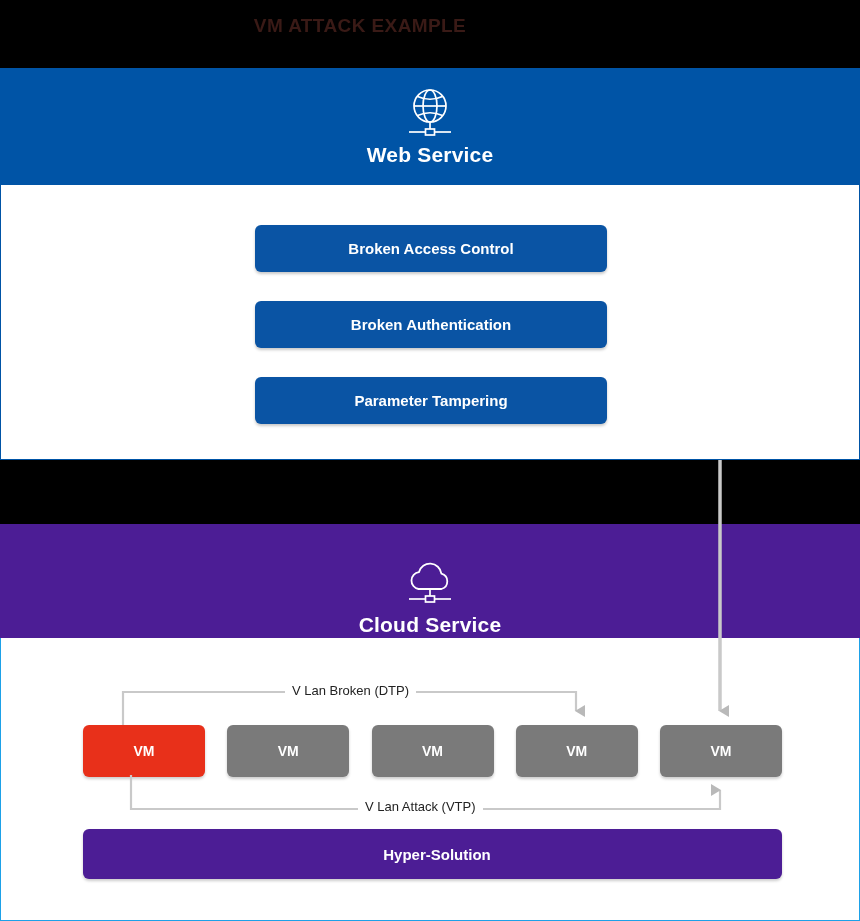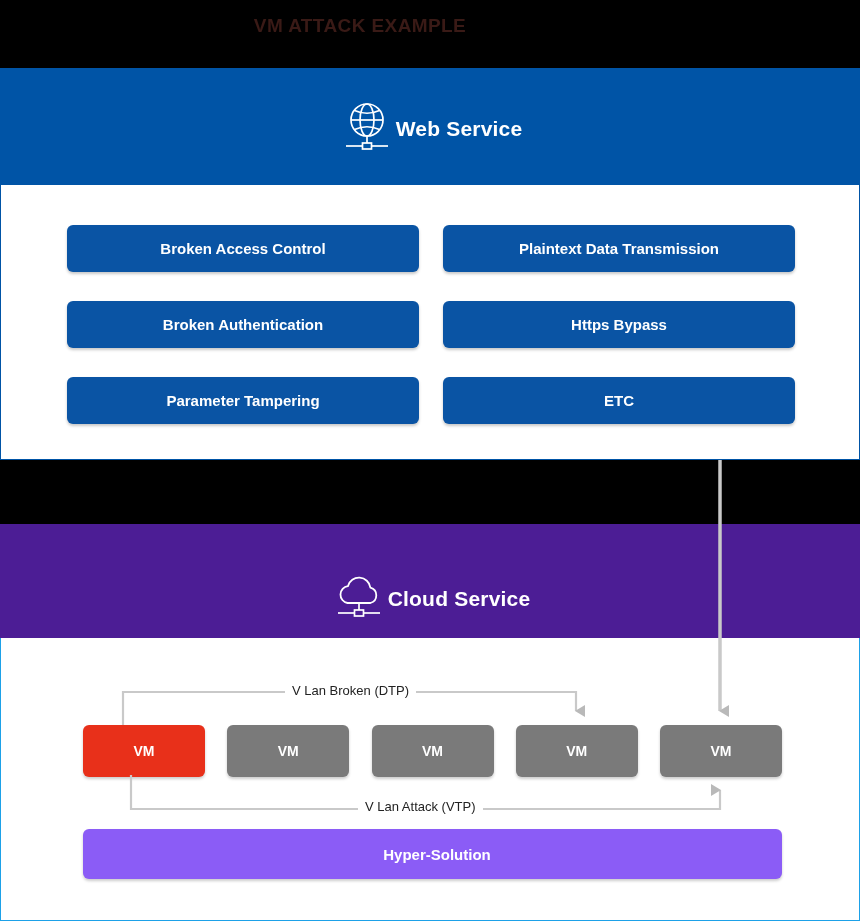--- a/index.html
+++ b/index.html
@@ -19,21 +19,21 @@
   }
   .title-text{
     color:#3a1a16;
     font-size:19px;font-weight:bold;letter-spacing:.4px;
     margin-top:-16px;
   }
 
   
   .band{
     position:absolute;left:0;width:860px;
-    display:flex;flex-direction:row;align-items:center;justify-content:center;
+    display:flex;flex-direction:column;align-items:center;justify-content:center;
   }
   .band-web{top:68px;height:117px;background:#0054a6;}
   .band-cloud{top:524px;height:146px;background:#4c1d95;}
   .band-label{
     color:#fff;font-size:21px;font-weight:bold;letter-spacing:.2px;
     margin-top:4px;
   }
   .band-icon{width:58px;height:52px;display:block;}
 
   
@@ -69,21 +69,21 @@
     width:122px;height:52px;border-radius:6px;background:#7a7a7a;
     color:#fff;font-size:14px;font-weight:bold;
     display:flex;align-items:center;justify-content:center;
     box-shadow:0 2px 3px rgba(0,0,0,.2);box-sizing:border-box;
   }
   .vm-box.attacked{background:#e8301a;}
 
   
   .hyper{
     position:absolute;left:82px;top:191px;width:699px;height:50px;
-    border-radius:6px;background:#8b5cf6;color:#fff;
+    border-radius:6px;background:#4c1d95;color:#fff;
     font-size:15px;font-weight:bold;
     display:flex;align-items:center;justify-content:center;
     box-shadow:0 2px 3px rgba(0,0,0,.2);box-sizing:border-box;padding-left:9px;
   }
 
   
   .wires{position:absolute;left:0;top:0;width:860px;height:921px;pointer-events:none;}
   .wire-label{
     position:absolute;color:#222;font-size:13px;background:#fff;
     padding:0 7px;white-space:nowrap;
@@ -114,25 +114,20 @@
     </svg>
     <div class="band-label">Web Service</div>
   </div>
 
   <div class="panel panel-web">
     <div class="btn-grid">
       <div class="btn-col">
         <div class="attack-btn">Broken Access Control</div>
         <div class="attack-btn">Broken Authentication</div>
         <div class="attack-btn">Parameter Tampering</div>
-      </div>
-      <div class="btn-col">
-        <div class="attack-btn">Plaintext Data Transmission</div>
-        <div class="attack-btn">Https Bypass</div>
-        <div class="attack-btn">ETC</div>
       </div>
     </div>
   </div>
 
   <div class="black-gap"></div>
 
   <div class="band band-cloud">
     <svg class="band-icon" viewBox="0 0 58 52">
       <path d="M17.5 32 A8.5 8.5 0 0 1 17.9 15.2 A11.5 11.5 0 0 1 40.4 16.6 A8 8 0 0 1 40.5 32 Z" fill="none" stroke="#fff" stroke-width="1.8" stroke-linejoin="round"></path>
       <line x1="29" y1="32" x2="29" y2="39" stroke="#fff" stroke-width="1.7"></line>

